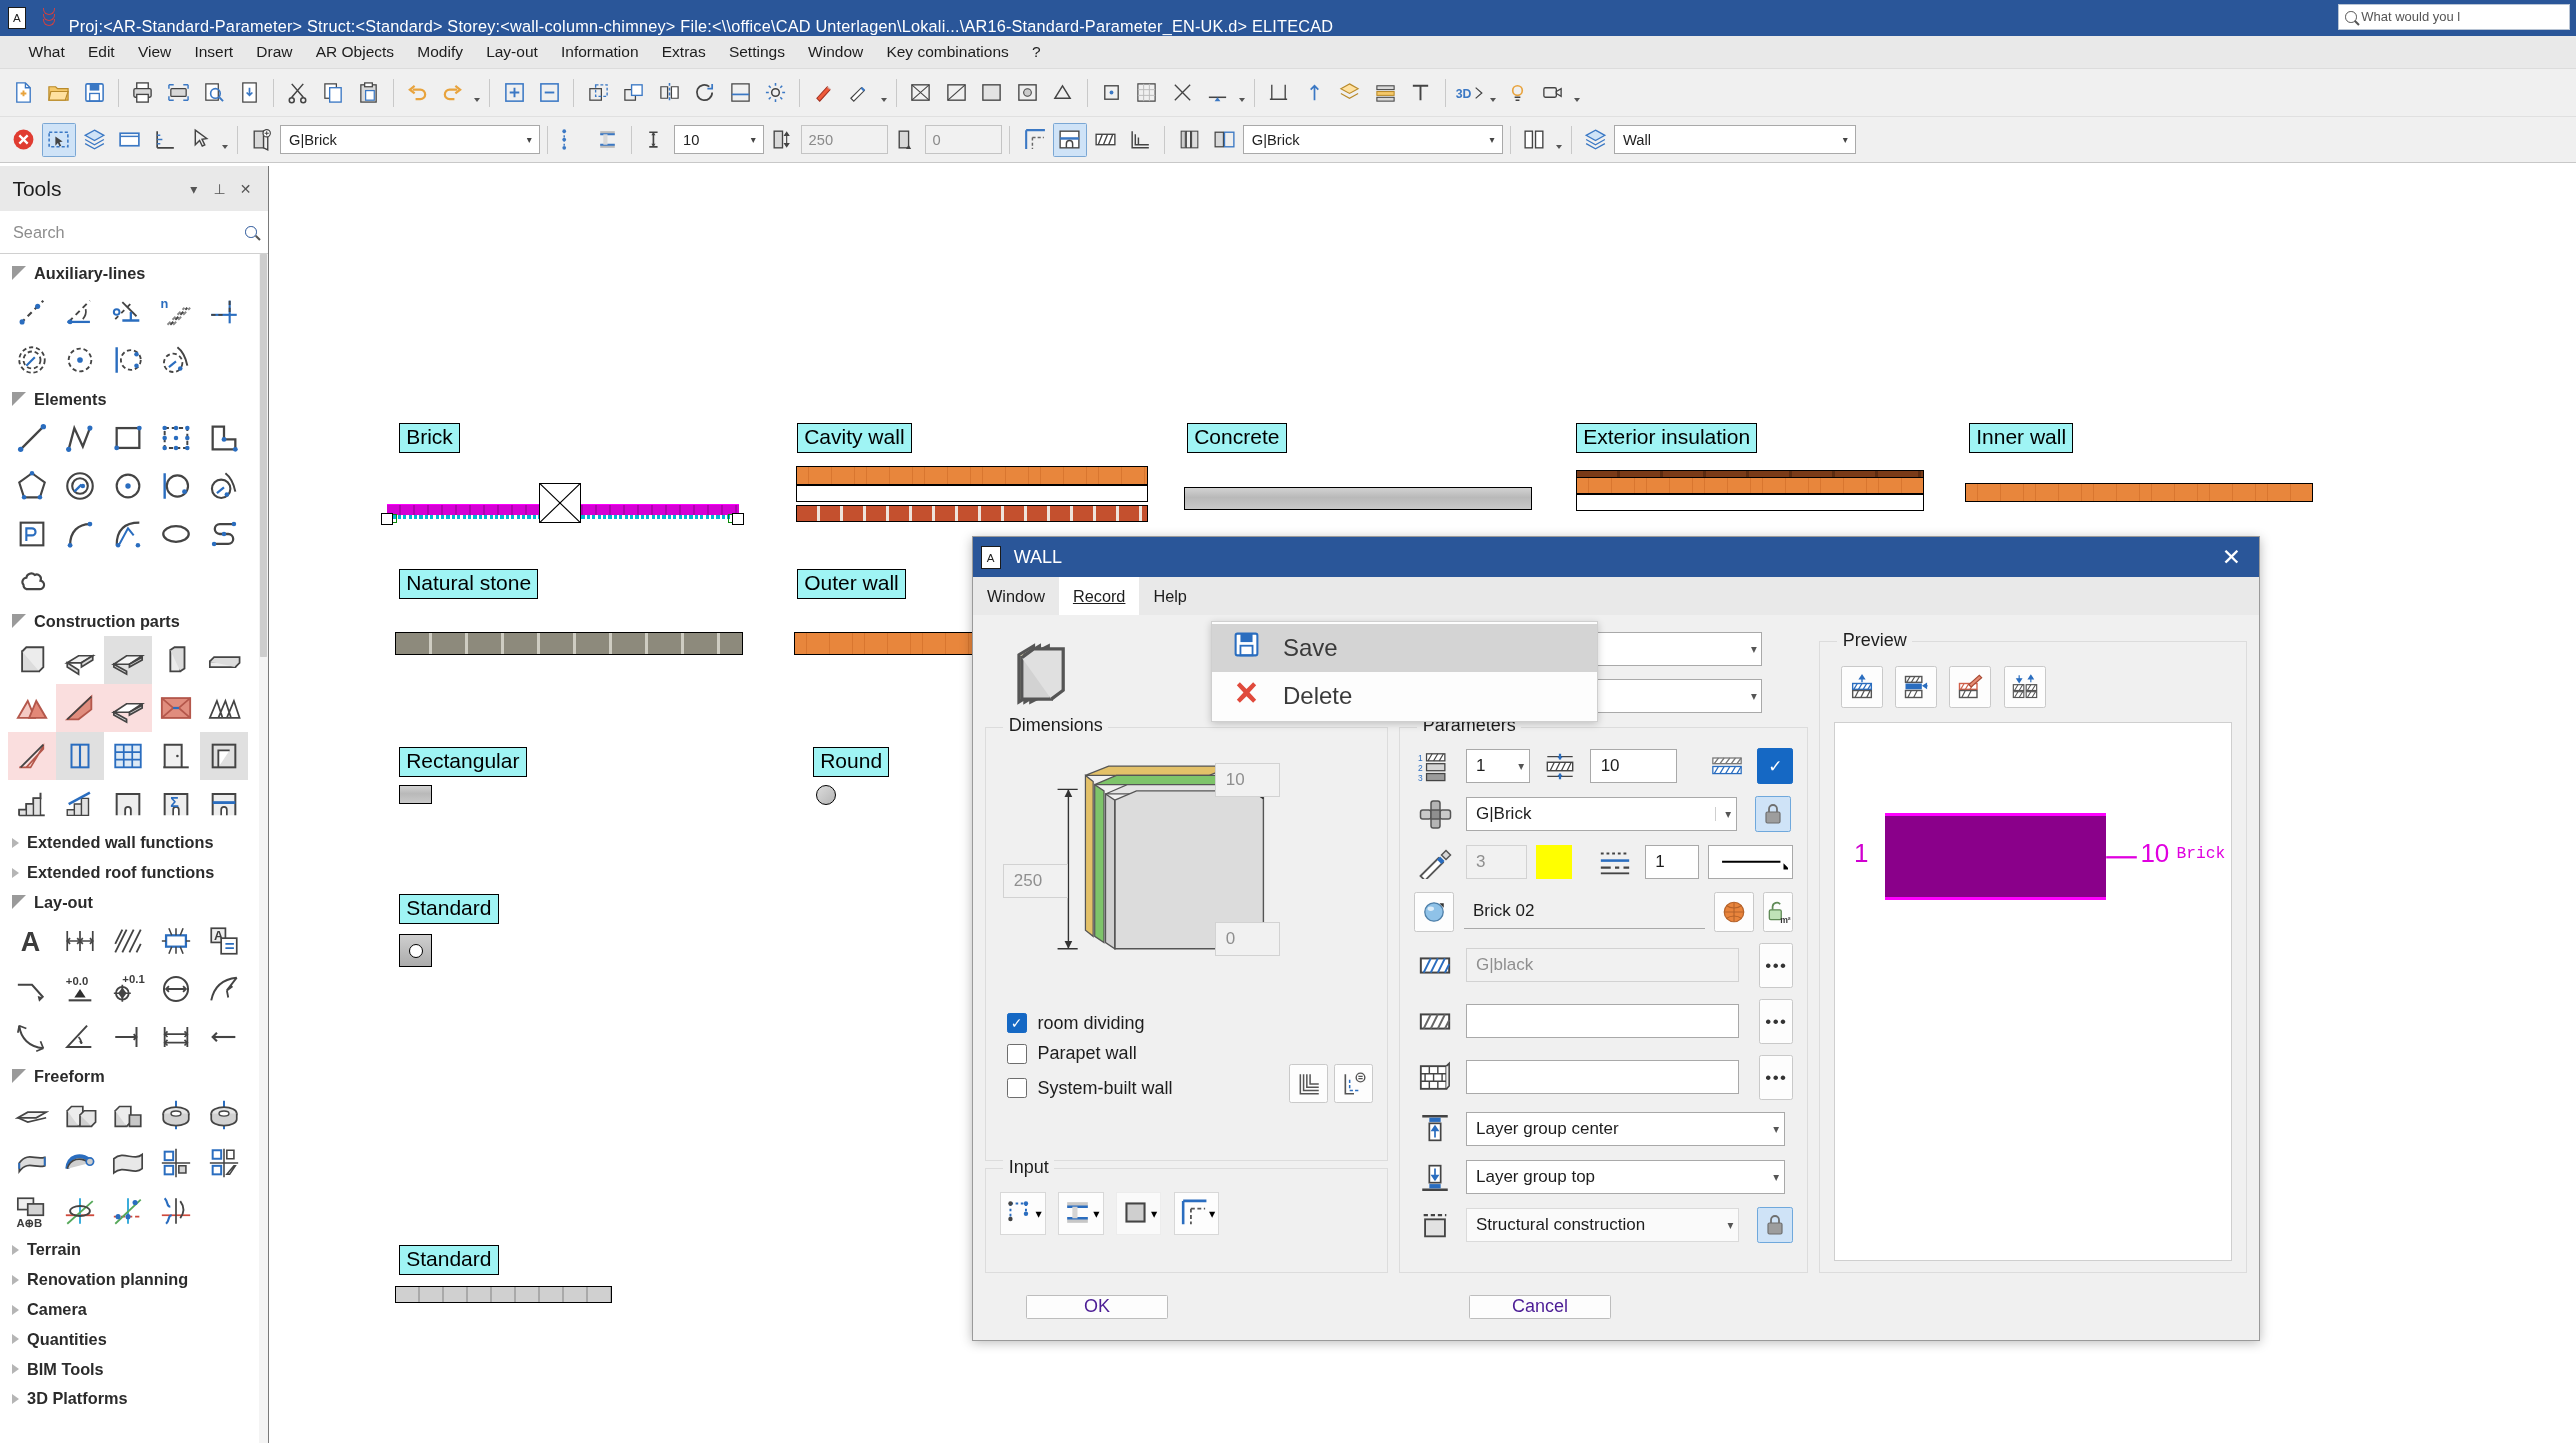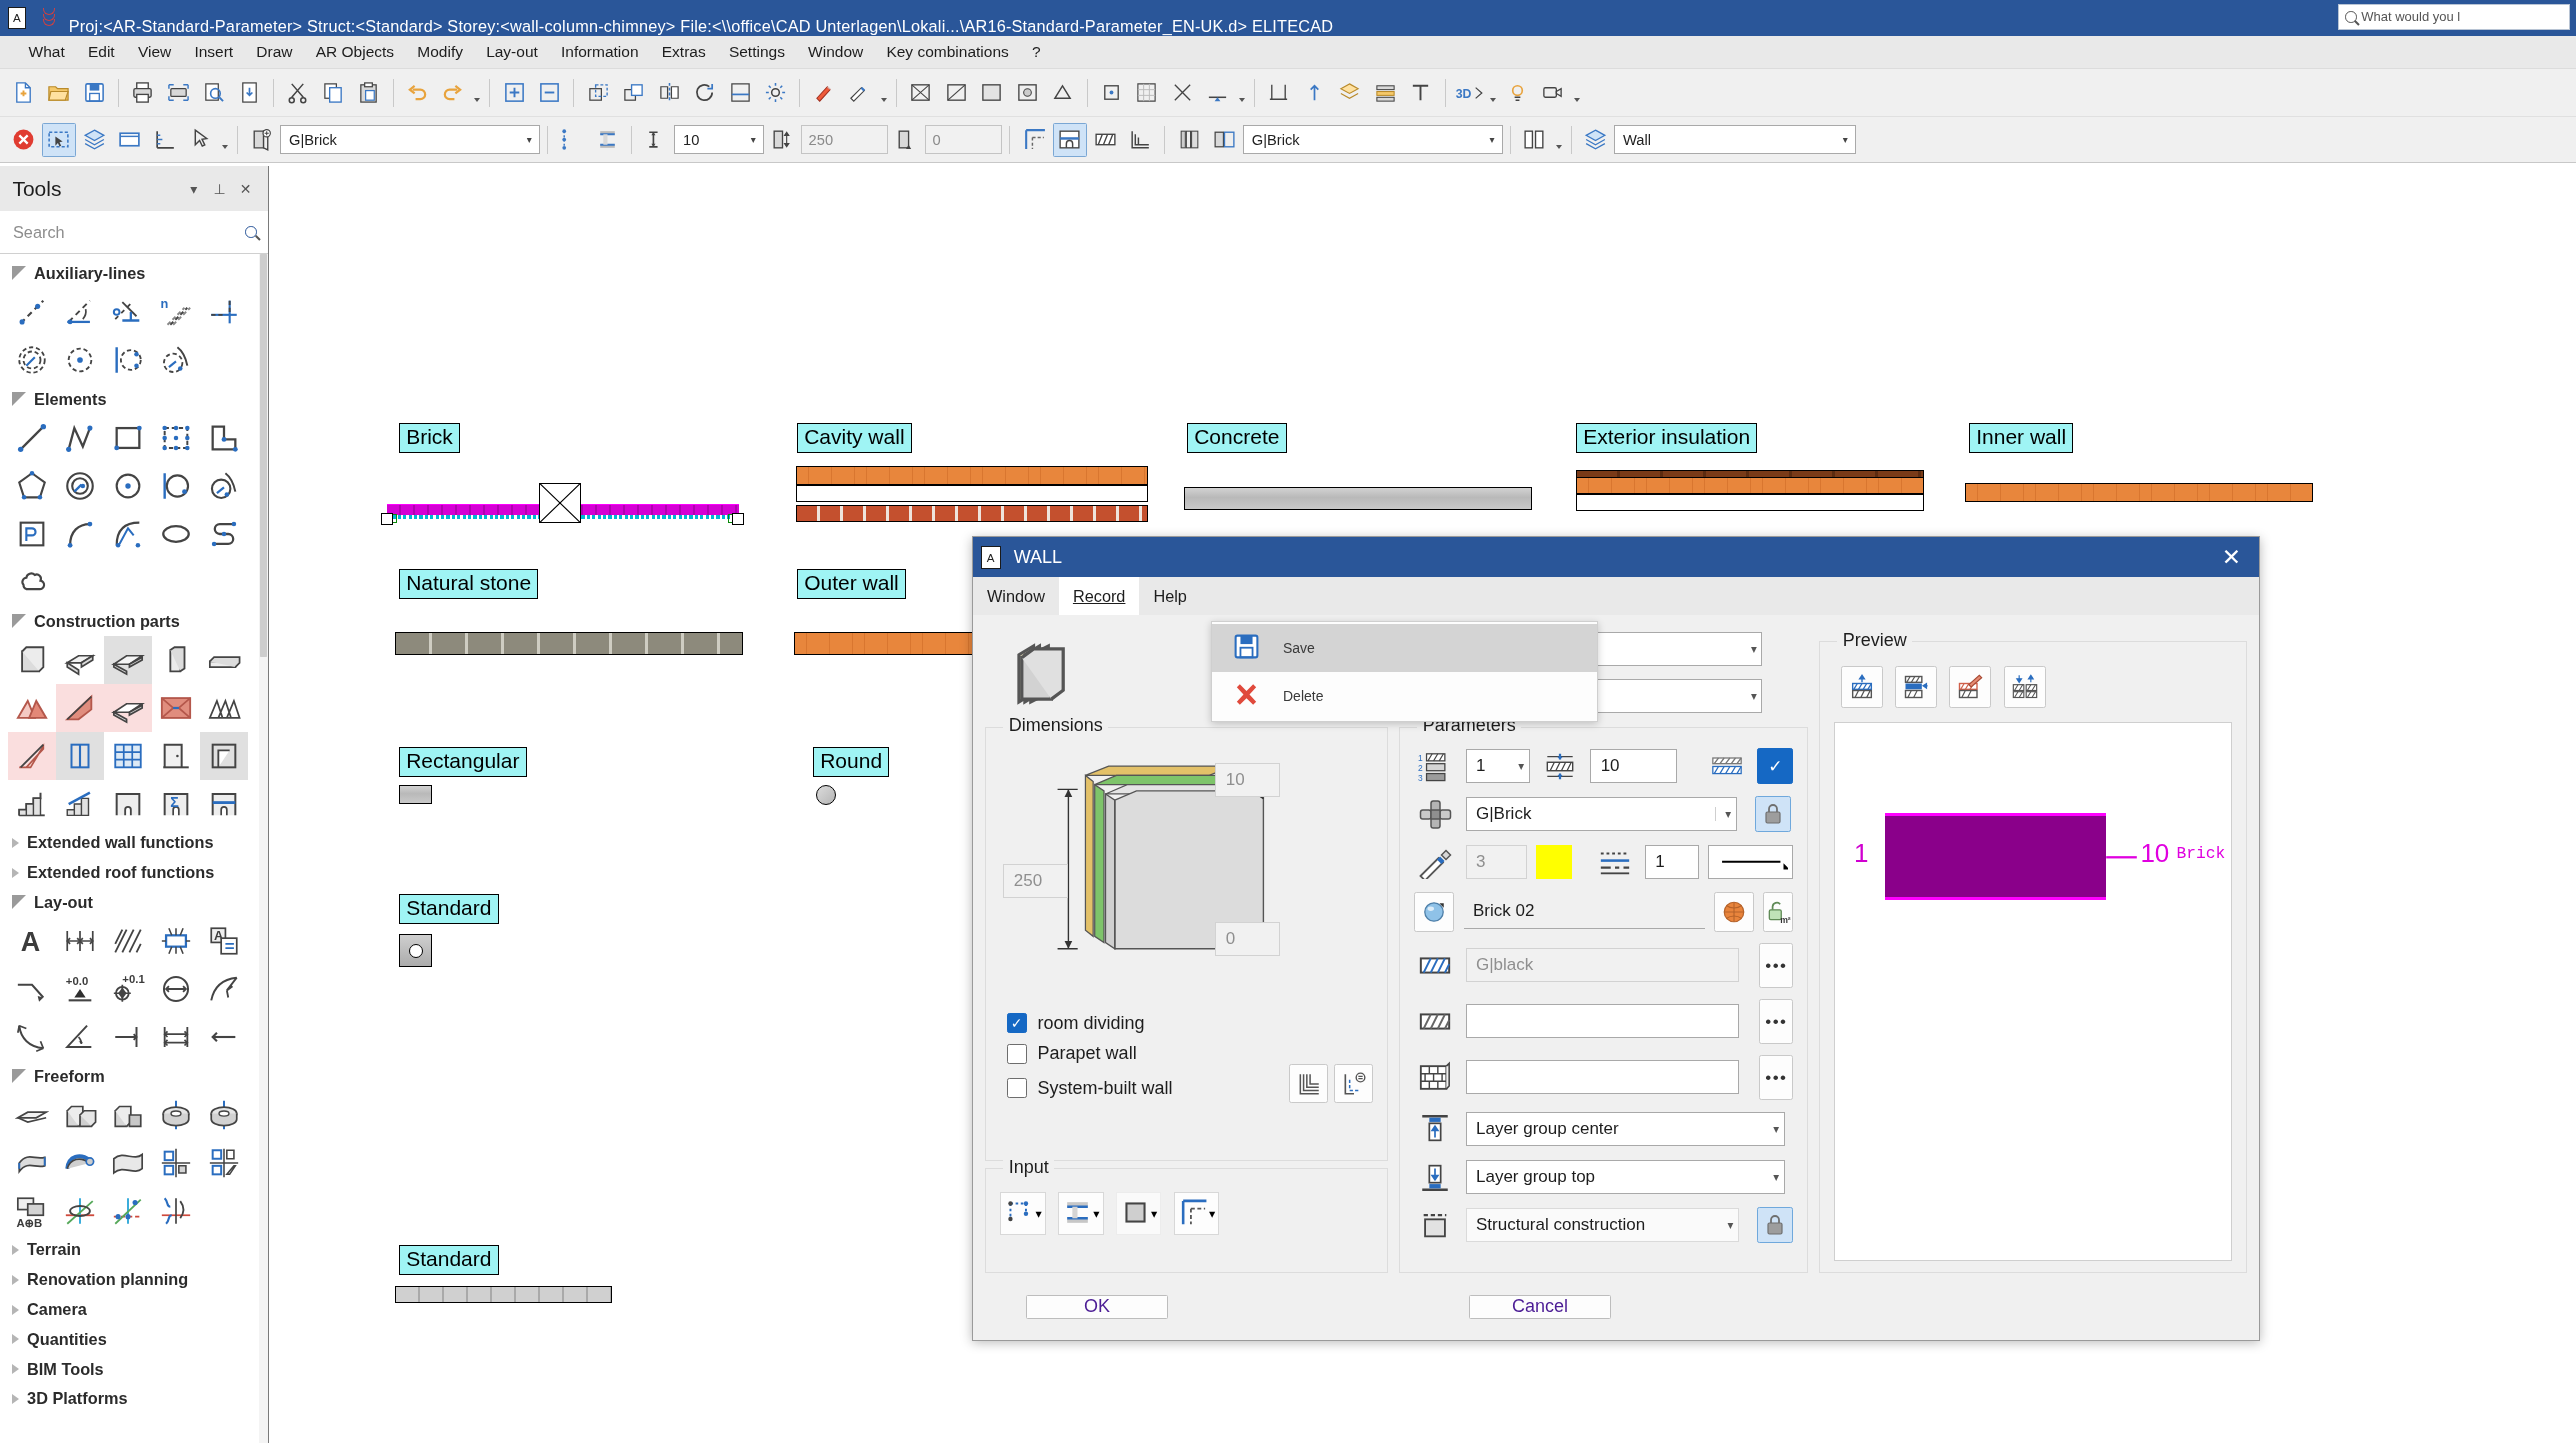--- a/index.html
+++ b/index.html
@@ -134,21 +134,21 @@
                padding:0 7.7px; gap:11px; font-size:18px; }
   #dlg-close { margin-left:auto; width:40px;height:40px;display:flex;align-items:center;
                justify-content:center; font-size:23px; color:#fff; }
   #dlg-menu { height:40px; background:#e9e9e9; display:flex; align-items:stretch; font-size:16.3px; color:#1d1d1d; }
   #dlg-menu .dmi { padding:0 14px; display:flex; align-items:center; }
   #dlg-menu .dmi.open { background:#ffffff;text-decoration:underline; }
   #record-menu {
     position:absolute; left:238px; top:84px; width:387px; background:#fdfdfd;
     border:0.8px solid #cfcfcf; box-shadow:0 2.3px 7.7px rgba(0,0,0,.2); z-index:60; padding:1.5px 0;
   }
-  .rm-item { height:48px; display:flex; align-items:center; gap:22px; padding:0 20px; font-size:14px; color:#3a3a3a; }
+  .rm-item { height:48px; display:flex; align-items:center; gap:22px; padding:0 20px; font-size:24px; color:#3a3a3a; }
   .rm-item.hi { background:#d4d4d4; }
   #dlg-body { flex:1; display:flex; padding:11px 12.4px 0 12.4px; gap:11px; position:relative; }
   .fs { border:0.8px solid #dcdcdc; position:relative; padding:20px 14px 11px 14px; }
   .fs > .lg { position:absolute; top:-12.4px; left:17px; background:#f0f0f0; padding:0 5.4px;
               font-size:18px; color:#1d1d1d; }
 
   .chk { display:flex; align-items:center; gap:11px; font-size:18px; color:#1d1d1d; margin:9.3px 0 0 6.2px; }
   .box { width:20px;height:20px;border:1.5px solid #6d6d6d;background:#fff;border-radius:2.3px;flex:0 0 auto;}
   .box.on { background:#1568c4; border-color:#1568c4; display:flex;align-items:center;justify-content:center;color:#fff;font-size:14px;}
 

